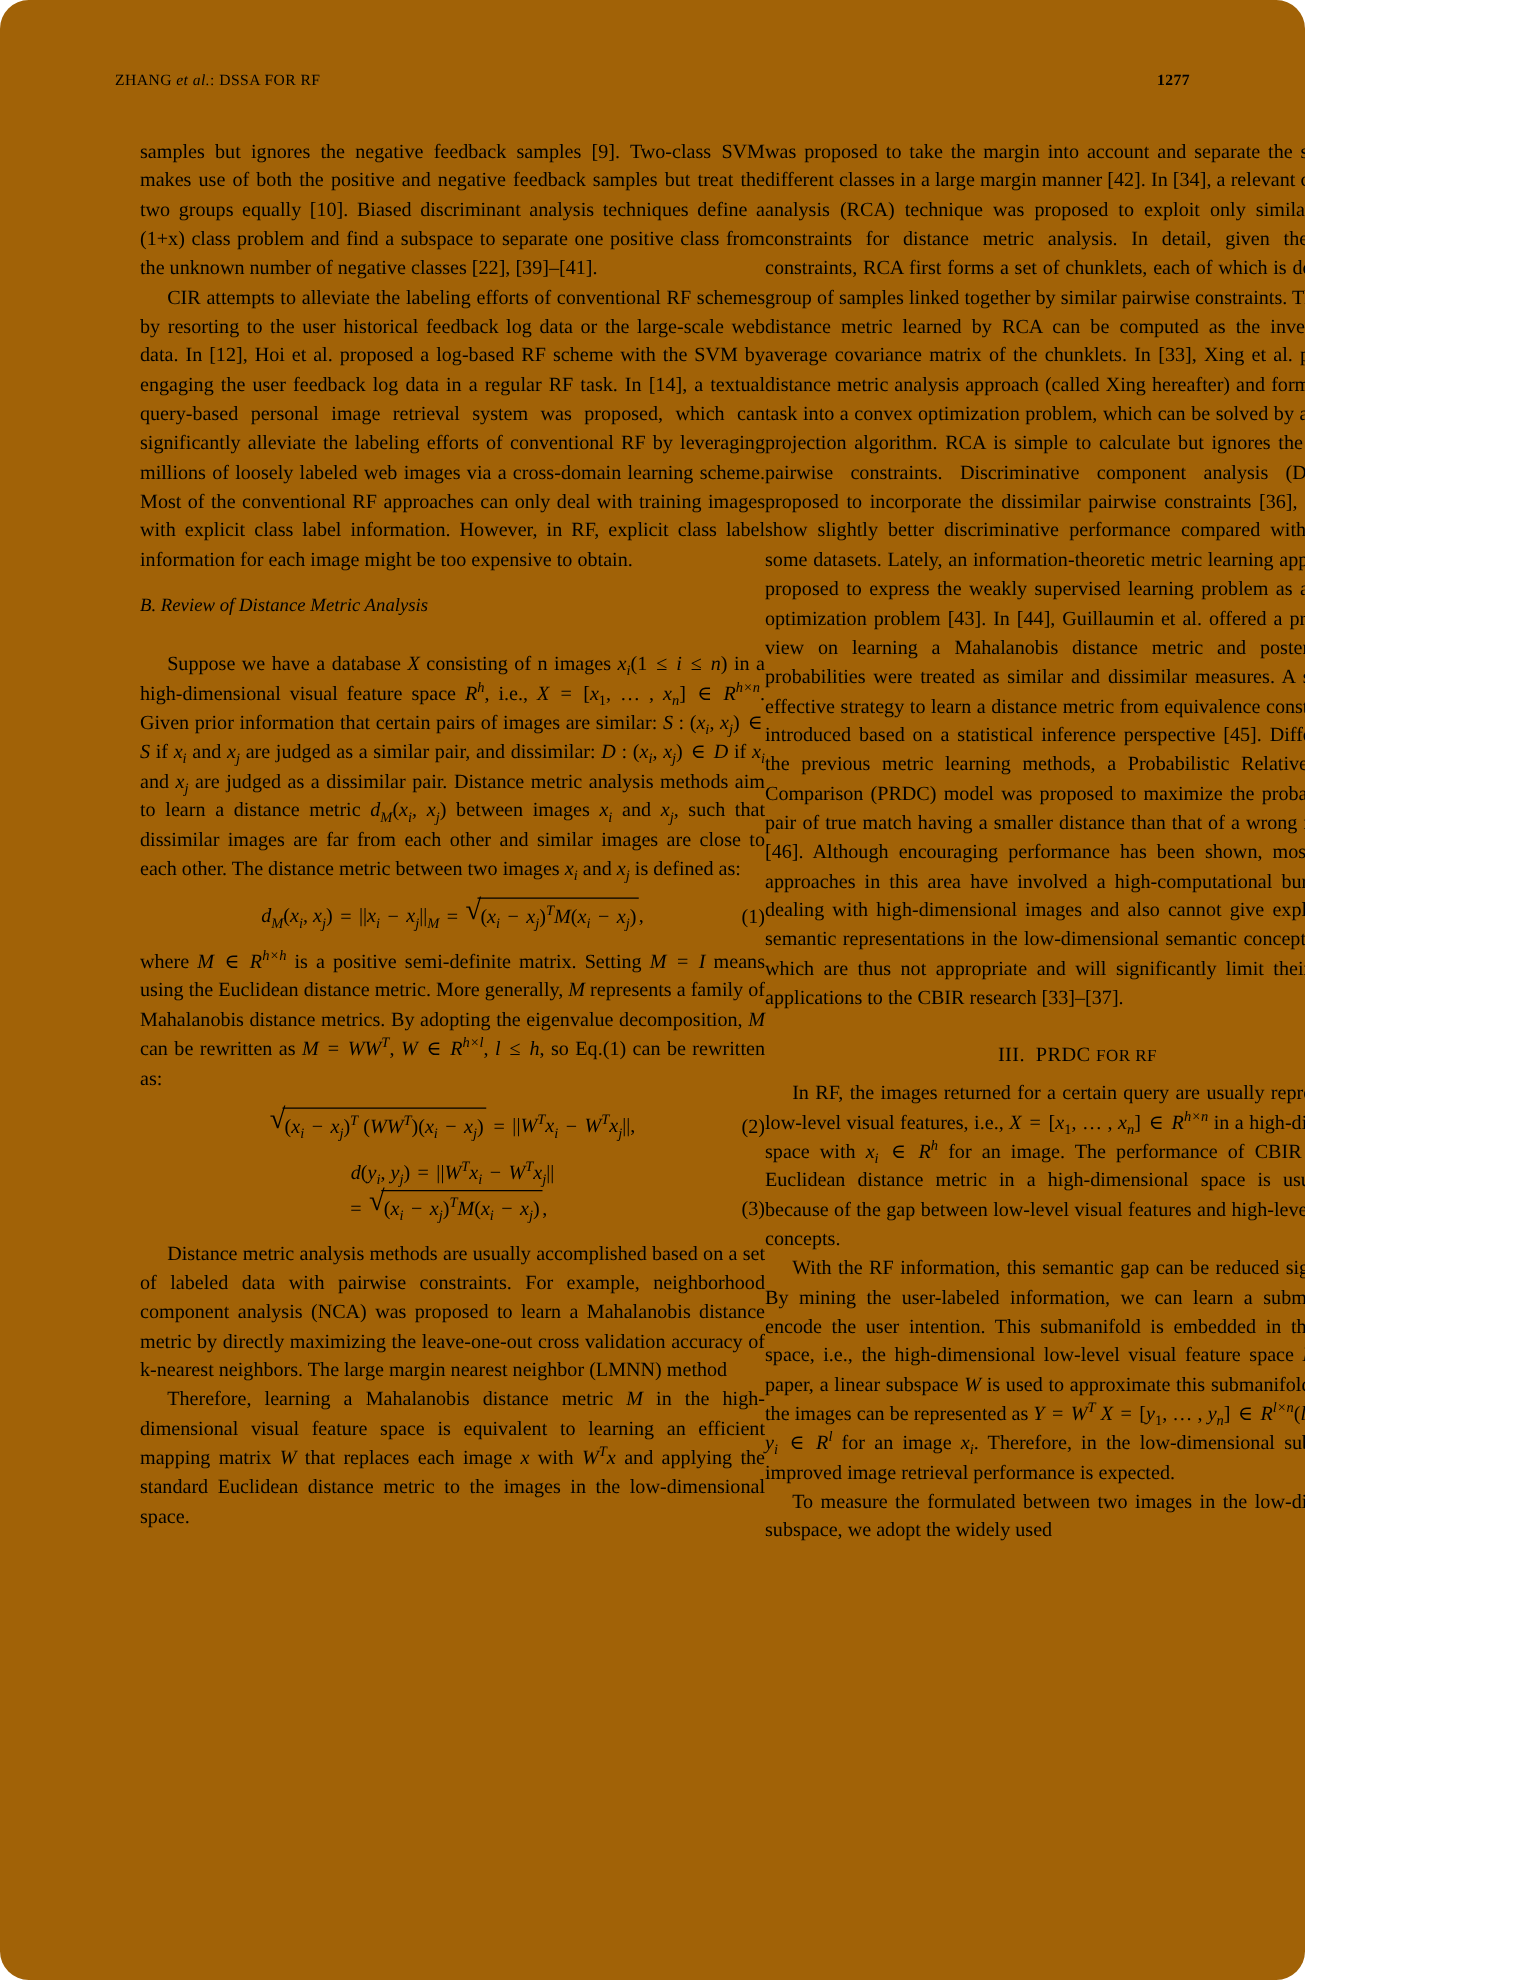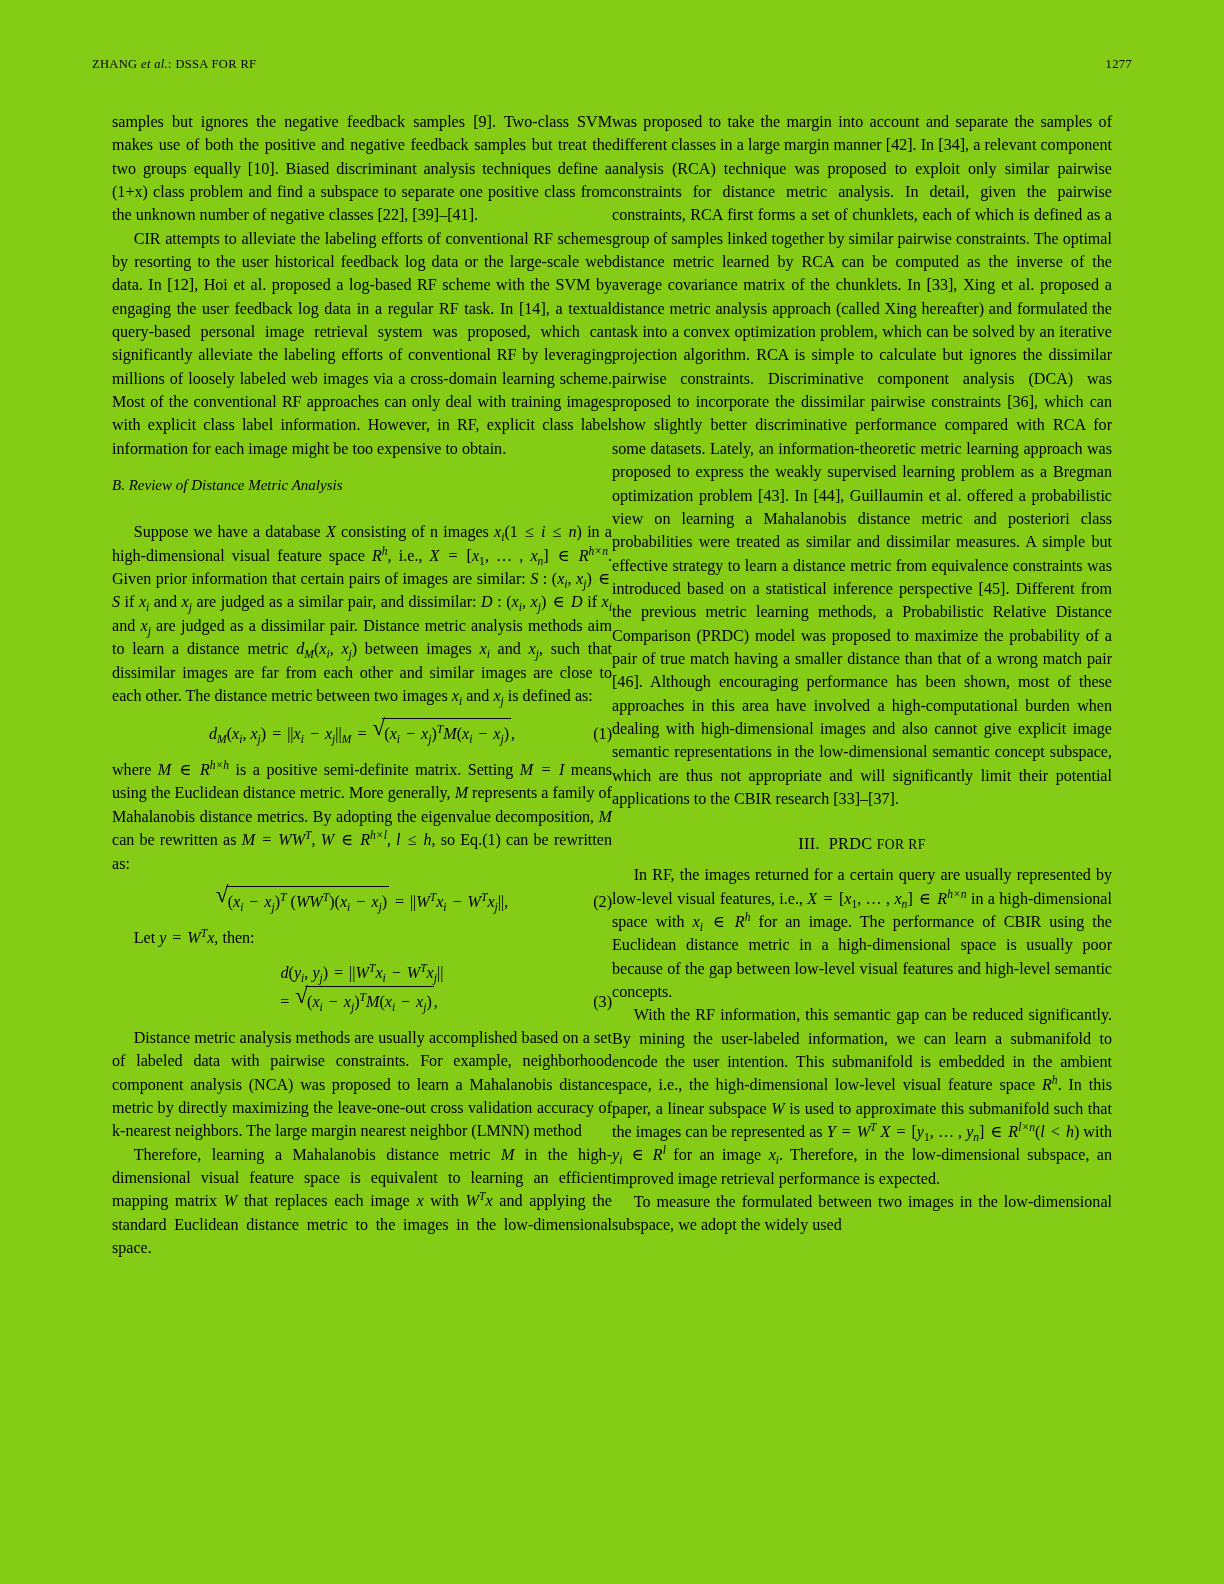--- a/index.html
+++ b/index.html
@@ -3,27 +3,28 @@
 <meta charset="utf-8">
 <title>IEEE Paper Page 1277</title>
 <style>
   html, body {
     margin: 0;
     padding: 0;
     background: #ffffff;
   }
   .page {
     position: relative;
-    width: 1224px;
+    width: 1044px;
     height: 1584px;
-    background: #84cc16;
+    background: #a16207;
     font-family: "Liberation Serif", "DejaVu Serif", serif;
     color: #000000;
     overflow: hidden;
     box-sizing: border-box;
+    border-radius: 23px;
   }
 
   
   .runhead {
     position: absolute;
     top: 57px;
     left: 92px;
     right: 92px;
     height: 18px;
     font-size: 12.5px;
@@ -36,20 +37,21 @@
     white-space: nowrap;
   }
   .runhead .rh-left .rh-etal {
     font-style: italic;
   }
   .runhead .rh-right {
     position: absolute;
     right: 0;
     top: 0;
     white-space: nowrap;
+    font-weight: bold;
   }
 
   
   .body {
     position: absolute;
     top: 110px;
     left: 92px;
     width: 1040px;
     height: 1420px;
     display: flex;
@@ -193,21 +195,20 @@
         generally, <span class="mi">M</span> represents a family of Mahalanobis distance
         metrics. By adopting the eigenvalue decomposition, <span class="mi">M</span> can
         be rewritten as <span class="mi">M</span> <span class="mo">=</span> <span class="mi">W</span><span class="mi">W</span><sup class="ms">T</sup>, <span class="mi">W</span> <span class="mo">∈</span> <span class="mi">R</span><sup class="ms">h×l</sup>, <span class="mi">l</span> <span class="mo">≤</span> <span class="mi">h</span>, so Eq.(1) can
         be rewritten as:</p>
 
       <div class="eqblock">
         <span class="eqbody"><span class="rad"><span class="radsym">√</span><span class="radcontent">(<span class="mi">x</span><sub class="ms">i</sub> <span class="mo">−</span> <span class="mi">x</span><sub class="ms">j</sub>)<sup class="ms">T</sup> (<span class="mi">W</span><span class="mi">W</span><sup class="ms">T</sup>)(<span class="mi">x</span><sub class="ms">i</sub> <span class="mo">−</span> <span class="mi">x</span><sub class="ms">j</sub>)</span></span> <span class="mo">=</span> ||<span class="mi">W</span><sup class="ms">T</sup><span class="mi">x</span><sub class="ms">i</sub> <span class="mo">−</span> <span class="mi">W</span><sup class="ms">T</sup><span class="mi">x</span><sub class="ms">j</sub>||,</span>
         <span class="eqnum">(2)</span>
       </div>
 
-      <p>Let <span class="mi">y</span> <span class="mo">=</span> <span class="mi">W</span><sup class="ms">T</sup><span class="mi">x</span>, then:</p>
 
       <div class="eqblock">
         <span class="eqbody">
           <span class="eqline"><span class="mi">d</span>(<span class="mi">y</span><sub class="ms">i</sub>, <span class="mi">y</span><sub class="ms">j</sub>) <span class="mo">=</span> ||<span class="mi">W</span><sup class="ms">T</sup><span class="mi">x</span><sub class="ms">i</sub> <span class="mo">−</span> <span class="mi">W</span><sup class="ms">T</sup><span class="mi">x</span><sub class="ms">j</sub>||</span>
           <span class="eqline l2"><span class="mo">=</span> <span class="rad"><span class="radsym">√</span><span class="radcontent">(<span class="mi">x</span><sub class="ms">i</sub> <span class="mo">−</span> <span class="mi">x</span><sub class="ms">j</sub>)<sup class="ms">T</sup><span class="mi">M</span>(<span class="mi">x</span><sub class="ms">i</sub> <span class="mo">−</span> <span class="mi">x</span><sub class="ms">j</sub>)</span></span>,</span>
         </span>
         <span class="eqnum">(3)</span>
       </div>
 
       <p>Distance metric analysis methods are usually accomplished based on a set of labeled data with pairwise constraints. For example, neighborhood component analysis (NCA) was proposed to learn a Mahalanobis distance metric by directly maximizing the leave-one-out cross validation accuracy of k-nearest neighbors. The large margin nearest neighbor (LMNN) method</p>

